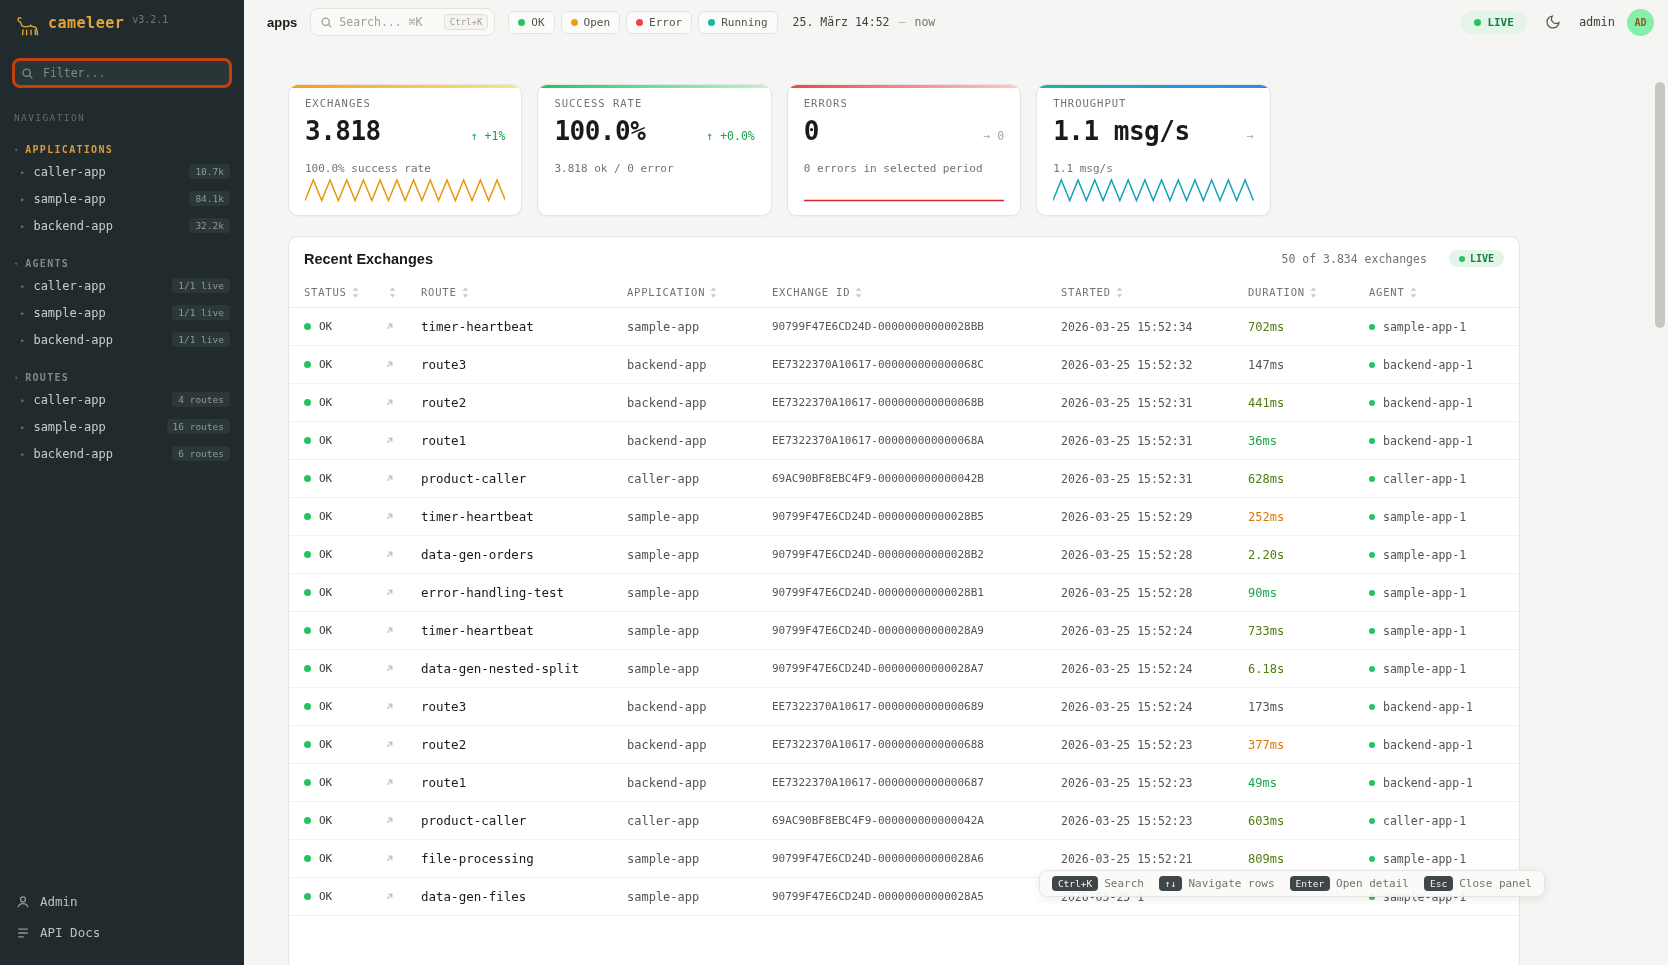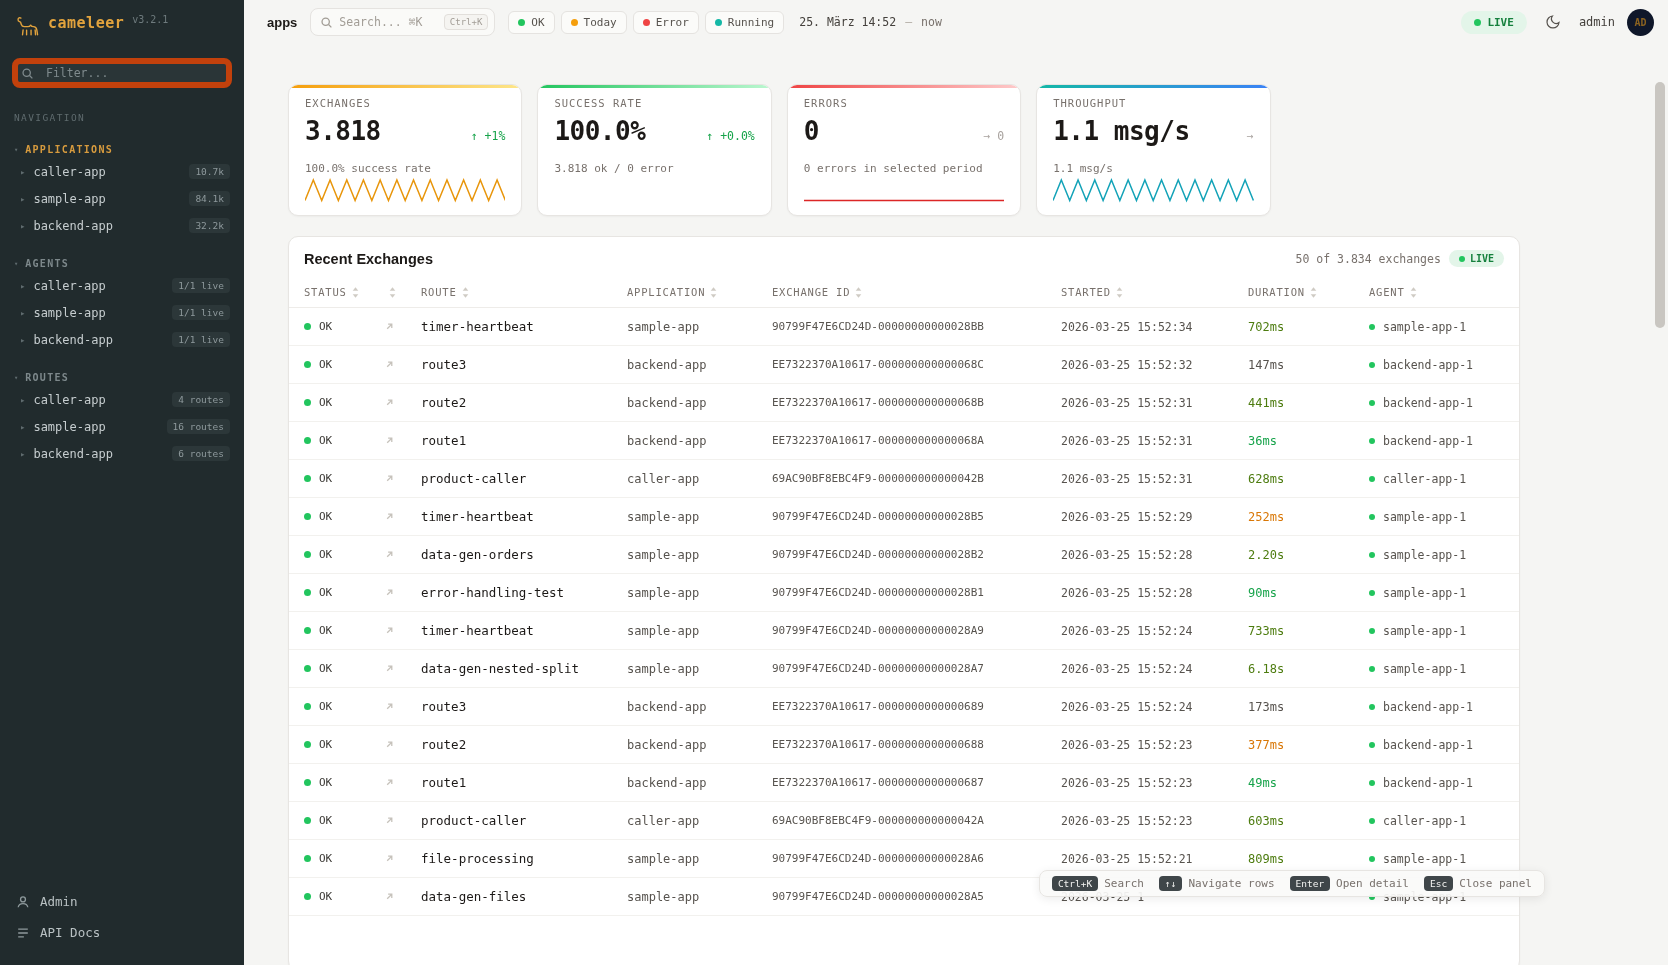--- a/index.html
+++ b/index.html
@@ -8,21 +8,21 @@
 svg{display:block}
 .sans{font-family:"Liberation Sans","DejaVu Sans",sans-serif}
 
 
 .sidebar{width:244px;min-width:244px;height:100%;background:#212b2d;display:flex;flex-direction:column;color:#c6cdcf}
 .logo-row{display:flex;gap:8px;padding:14px 14px 8px;cursor:pointer}
 .logo-name{color:#e2a33d;font-weight:bold;font-size:15px;letter-spacing:.5px}
 .logo-ver{color:#6e7a7d;font-size:10px}
 .filter-wrap{margin:10px 12px;position:relative}
 .filter-wrap .fi-icon{position:absolute;left:9px;top:9px;color:#7f8a8d}
-.filter-input{width:100%;height:30px;background:#2a3537;border:6px solid #c2410c;border-radius:8px;color:#c6cdcf;padding:0 10px 0 28px;font-family:inherit;font-size:11.5px;outline:none}
+.filter-input{width:100%;height:30px;background:#2a3537;border:3px solid #c2410c;border-radius:8px;color:#c6cdcf;padding:0 10px 0 28px;font-family:inherit;font-size:11.5px;outline:none}
 .filter-input::placeholder{color:#7f8a8d}
 .nav-label{padding:14px 14px 2px;font-size:9.5px;letter-spacing:1.4px;color:#5f6b6e}
 .nav-section{margin-top:16px}
 .nav-section-head{display:flex;align-items:center;gap:7px;padding:3px 14px;cursor:pointer}
 .sec-caret{font-size:7px;color:#5f6b6e}
 .sec-label{font-size:10px;letter-spacing:1.3px;color:#7d888b;font-weight:bold}
 .nav-section.active .sec-label{color:#d79b3e}
 .nav-item{display:flex;align-items:center;gap:8px;padding:0 14px 0 20px;height:27px;cursor:pointer}
 .item-caret{color:#5f6b6e;font-size:9px}
 .item-name{font-size:12px;color:#c6cdcf;flex:1}
@@ -46,41 +46,41 @@
 .segbtn{padding:4px 11px;font-size:11.5px;color:#78716c;border-radius:6px;cursor:pointer;font-family:inherit;background:none;border:1px solid transparent}
 .segbtn.active{background:#fff;border:1px solid #dcd9d4;color:#1c1917;box-shadow:0 1px 2px rgba(0,0,0,.06);font-weight:bold}
 .period{display:flex;gap:9px;align-items:center;font-size:11.5px;color:#44403c;margin-left:2px;white-space:nowrap}
 .period .sep{color:#b3ada5}
 .period .end{color:#78716c}
 .top-right{margin-left:auto;display:flex;align-items:center;gap:12px}
 .live-pill{display:flex;align-items:center;gap:6px;background:#e3f5e9;color:#15803d;border-radius:999px;padding:5px 13px;font-size:11px;font-weight:bold;cursor:pointer}
 .live-pill .dot{width:7px;height:7px;background:#22c55e;border-radius:50%}
 .iconbtn{width:28px;height:28px;border-radius:50%;border:none;background:none;display:flex;align-items:center;justify-content:center;cursor:pointer;color:#57534e}
 .user-name{font-size:12px;color:#44403c}
-.avatar{width:27px;height:27px;border-radius:50%;background:#0f172a;color:#8a6220;font-size:10px;font-weight:bold;display:flex;align-items:center;justify-content:center;cursor:pointer}
+.avatar{width:27px;height:27px;border-radius:50%;background:#86efac;color:#8a6220;font-size:10px;font-weight:bold;display:flex;align-items:center;justify-content:center;cursor:pointer}
 
 
 .content{padding:40px 0 0 44px}
 .stats{display:grid;grid-template-columns:repeat(5,1fr);gap:15px;width:1232px}
 .stat-card{background:#fff;border:1px solid #e7e5e2;border-radius:10px;height:132px;padding:12px 16px;display:flex;flex-direction:column;position:relative;overflow:hidden;box-shadow:0 1px 2px rgba(0,0,0,.04)}
 .accent{position:absolute;top:0;left:0;right:0;height:3px}
 .stat-label{font-size:10.5px;letter-spacing:1px;color:#78716c}
 .valrow{display:flex;justify-content:space-between;align-items:baseline;margin-top:7px}
 .stat-value{font-size:26px;font-weight:bold;letter-spacing:-.5px;white-space:nowrap}
 .stat-delta{font-size:11.5px;white-space:nowrap}
 .stat-delta.up{color:#16a34a}
 .stat-delta.flat{color:#a8a29e}
 .stat-sub{font-size:11px;color:#78716c;margin-top:16px;white-space:nowrap}
 .spark{margin-top:auto;width:100%;height:34px}
 
 
 .table-card{width:1232px;background:#fff;border:1px solid #e7e5e2;border-radius:10px;margin-top:20px;box-shadow:0 1px 2px rgba(0,0,0,.04);overflow:hidden;min-height:735px}
 .table-top{display:flex;align-items:center;padding:13px 15px 10px}
 .table-title{font-size:14.5px;font-weight:bold}
-.table-meta{margin-left:auto;display:flex;align-items:center;gap:8px}
+.table-meta{margin-left:auto;display:flex;align-items:center;gap:22px}
 .count-label{font-size:11.5px;color:#78716c}
 .mini-live{display:flex;align-items:center;gap:5px;background:#e3f5e9;color:#15803d;border-radius:999px;padding:3px 10px;font-size:10px;font-weight:bold}
 .mini-live .dot{width:6px;height:6px;background:#22c55e;border-radius:50%}
 .trow{display:grid;grid-template-columns:80px 37px 206px 145px 289px 187px 121px 1fr;align-items:center;padding:0 15px}
 .thead{height:31px;border-bottom:1px solid #eeece9}
 .th{display:flex;align-items:center;gap:5px;font-size:10.5px;letter-spacing:.8px;color:#78716c;cursor:pointer;white-space:nowrap}
 .sort-icon{color:#cfcbc4}
 .rrow{height:38px;border-bottom:1px solid #f2f1ee;cursor:pointer}
 .c-status{display:flex;align-items:center;gap:8px;font-size:11px;color:#3c3a36}
 .sdot{width:7px;height:7px;border-radius:50%;background:#22c55e}
@@ -242,21 +242,21 @@
       <span class="kbd-hint">Ctrl+K</span>
     </div>
 
     <div class="chips" id="chips">
         <div class="chip">
     <span class="dot" style="background: rgb(34, 197, 94);"></span>
     <span class="chip-label">OK</span>
   </div>
         <div class="chip">
     <span class="dot" style="background: rgb(245, 158, 11);"></span>
-    <span class="chip-label">Today</span>
+    <span class="chip-label">Open</span>
   </div>
         <div class="chip">
     <span class="dot" style="background: rgb(239, 68, 68);"></span>
     <span class="chip-label">Error</span>
   </div>
         <div class="chip">
     <span class="dot" style="background: rgb(20, 184, 166);"></span>
     <span class="chip-label">Running</span>
   </div>
       </div>

